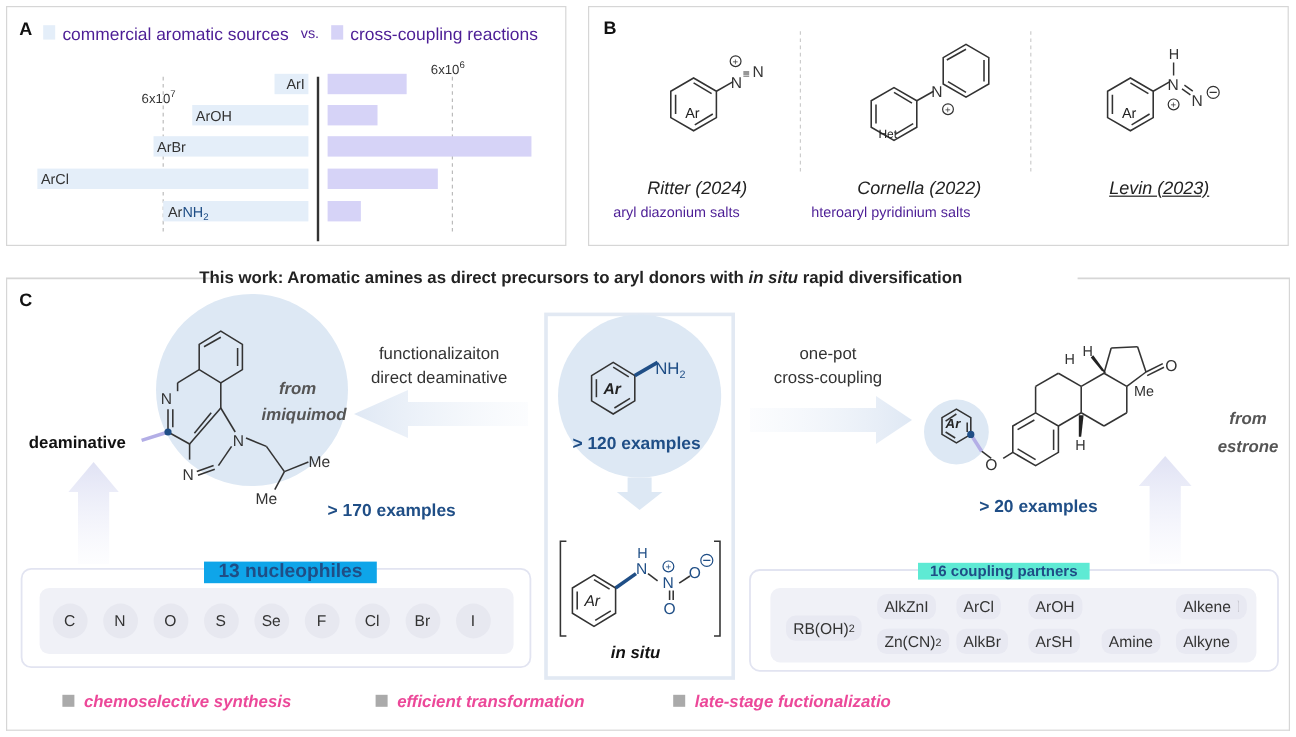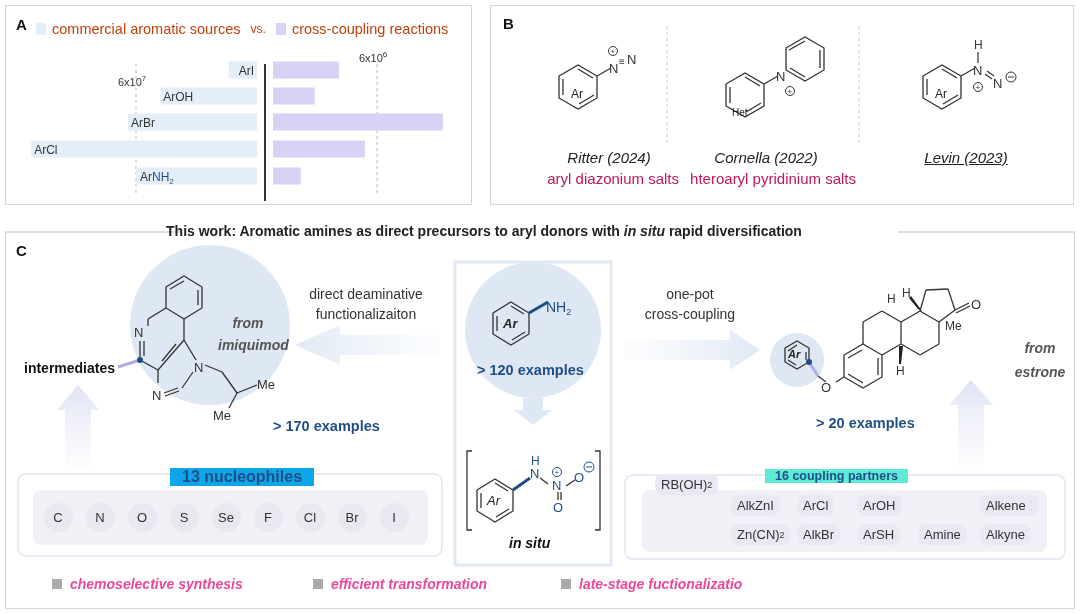--- a/index.html
+++ b/index.html
@@ -1,25 +1,25 @@
 <!DOCTYPE html>
 <html><head>
 <meta charset="utf-8">
 <style>
   *{box-sizing:border-box;margin:0;padding:0}
   body{width:1080px;height:614px;background:#fff;font-family:"Liberation Sans",sans-serif;color:#222;position:relative;overflow:hidden}
   .abs{position:absolute}
   .panel{position:absolute;border:1.5px solid #d6d6d6;background:#fff}
   .plabel{position:absolute;font-weight:bold;font-size:15px;color:#111}
-  .legend{position:absolute;font-size:14.5px;color:#c2410c;display:flex;align-items:center;gap:6px;white-space:nowrap}
+  .legend{position:absolute;font-size:14.5px;color:#4c1d95;display:flex;align-items:flex-start;gap:6px;white-space:nowrap}
   .sw{display:inline-block;width:10px;height:12px}
   .tick{position:absolute;font-size:11px;color:#333}
   .tick sup{font-size:8px}
   .cap-it{font-style:italic;font-size:15px;color:#222;text-align:center}
-  .cap{font-size:15px;color:#be185d;text-align:right}
+  .cap{font-size:12px;color:#4c1d95;text-align:left}
   .title-c{position:absolute;top:223px;left:0;width:968px;text-align:center;font-weight:bold;font-size:14px;color:#222}
   .title-c span.it{font-style:italic}
   .label-sm{position:absolute;font-size:14px;color:#333;text-align:center;line-height:20px}
   .blue-b{position:absolute;font-weight:bold;color:#1f4e86;font-size:14.5px;white-space:nowrap}
   .chip{display:inline-flex;align-items:center;justify-content:center;border-radius:50%;width:29px;height:29px;background:#e7e8f0;font-size:13px;color:#333;margin:0 6.5px}
   .pchip{display:inline-flex;align-items:center;justify-content:center;border-radius:8px;background:#e8e9f2;font-size:13px;color:#333;height:21px;padding:0 6px;position:absolute}
   .pchip sub{font-size:9px}
   .footer{position:absolute;top:576px;font-weight:bold;font-style:italic;font-size:14px;color:#ec4899;display:flex;align-items:center;gap:8px;white-space:nowrap}
   .footer .sq{width:10px;height:10px;background:#aaa;display:inline-block}
 </style>
@@ -108,21 +108,21 @@
     <line x1="84" y1="43" x2="91" y2="48" stroke="#333" stroke-width="1.2"></line>
     <line x1="86" y1="40" x2="93" y2="45" stroke="#333" stroke-width="1.2"></line>
     <text x="92" y="57" font-size="13" fill="#333">N</text>
     <circle cx="110" cy="46" r="5" fill="none" stroke="#333"></circle>
     <line x1="107" y1="46" x2="113" y2="46" stroke="#333"></line>
     <circle cx="77" cy="56" r="4.5" fill="none" stroke="#333"></circle>
     <text x="74.5" y="59" font-size="8" fill="#333">+</text>
   </svg>
   <div class="abs" style="left:444px;top:81px;font-size:12px">Ar</div>
 
-  <div class="abs" style="left:20px;top:143px;width:140px;margin-left:28px;">
+  <div class="abs" style="left:20px;top:143px;width:140px;">
     <div class="cap-it">Ritter (2024)</div>
     <div class="cap" style="margin-top:4px">aryl diazonium salts</div>
   </div>
   <div class="abs" style="left:185px;top:143px;width:180px;">
     <div class="cap-it">Cornella (2022)</div>
     <div class="cap" style="margin-top:4px">hteroaryl pyridinium salts</div>
   </div>
   <div class="abs" style="left:375px;top:143px;width:200px;text-decoration:underline;">
     <div class="cap-it">Levin (2023)</div>
   </div>
@@ -275,34 +275,34 @@
   <text x="945" y="330" font-size="12" fill="#333" font-family="Liberation Sans, sans-serif">Me</text>
   <text x="902" y="297" font-size="12" fill="#333" font-family="Liberation Sans, sans-serif">H</text>
   <text x="887" y="303" font-size="12" fill="#333" font-family="Liberation Sans, sans-serif">H</text>
   <text x="896" y="375" font-size="12" fill="#333" font-family="Liberation Sans, sans-serif">H</text>
 </svg>
 
 <div class="abs" style="left:503px;top:316px;font-style:italic;font-weight:bold;font-size:13px;color:#222">Ar</div>
 <div class="abs" style="left:487px;top:493px;font-style:italic;font-size:13px;color:#222">Ar</div>
 <div class="abs" style="left:788px;top:348px;font-style:italic;font-weight:bold;font-size:11px;color:#222">Ar</div>
 
-<div class="abs" style="left:24px;top:360px;font-weight:bold;font-size:14px;color:#111">intermediates</div>
+<div class="abs" style="left:24px;top:360px;font-weight:bold;font-size:14px;color:#111">deaminative</div>
 
 <div class="abs" style="left:218px;top:312px;text-align:center;font-style:italic;font-weight:bold;font-size:14px;color:#555;line-height:22px;width:60px">
   <div>from</div>
     <div>imiquimod</div>
 </div>
 <div class="abs" style="left:1010px;top:336px;text-align:center;font-style:italic;font-weight:bold;font-size:14px;color:#555;line-height:24px;width:60px">
   <div>from</div>
     <div>estrone</div>
 </div>
 
 <div class="label-sm" style="left:296px;top:284px;width:140px">
-  <div>direct deaminative</div>
-    <div>functionalizaiton</div>
+  <div>functionalizaiton</div>
+    <div>direct deaminative</div>
 </div>
 <div class="label-sm" style="left:635px;top:284px;width:110px">
   <div>one-pot</div>
     <div>cross-coupling</div>
 </div>
 
 <div class="blue-b" style="left:273px;top:418px">&gt; 170 examples</div>
 <div class="blue-b" style="left:477px;top:362px">&gt; 120 examples</div>
 <div class="blue-b" style="left:816px;top:415px">&gt; 20 examples</div>
 <div class="abs" style="left:509px;top:535px;font-style:italic;font-weight:bold;font-size:14px;color:#111">in situ</div>
@@ -315,21 +315,21 @@
   <span class="chip">S</span>
   <span class="chip">Se</span>
   <span class="chip">F</span>
   <span class="chip">Cl</span>
   <span class="chip">Br</span>
   <span class="chip">I</span>
 </div>
 
 <div class="abs" style="left:765px;top:469px;background:#5eead4;padding:0 10px;font-weight:bold;font-size:12.5px;color:#1f4e86">16 coupling partners</div>
 <div id="partners">
-    <span class="pchip" style="left: 655px; top: 474px;">RB(OH)<sub>2</sub></span>
+    <span class="pchip" style="left: 655px; top: 513px;">RB(OH)<sub>2</sub></span>
     <span class="pchip" style="left: 731px; top: 495px;">AlkZnI</span>
     <span class="pchip" style="left: 797px; top: 495px;">ArCl</span>
     <span class="pchip" style="left: 857px; top: 495px;">ArOH</span>
     <span class="pchip" style="left: 958px; top: 495px; margin-left: 26px;">Alcohol</span>
     <span class="pchip" style="left: 980px; top: 495px;">Alkene</span>
     <span class="pchip" style="left: 685px; top: 524px; margin-left: 48px;">ArSnL<sub>3</sub></span>
     <span class="pchip" style="left: 731px; top: 524px;">Zn(CN)<sub>2</sub></span>
     <span class="pchip" style="left: 797px; top: 524px;">AlkBr</span>
     <span class="pchip" style="left: 857px; top: 524px;">ArSH</span>
     <span class="pchip" style="left: 918px; top: 524px;">Amine</span>

